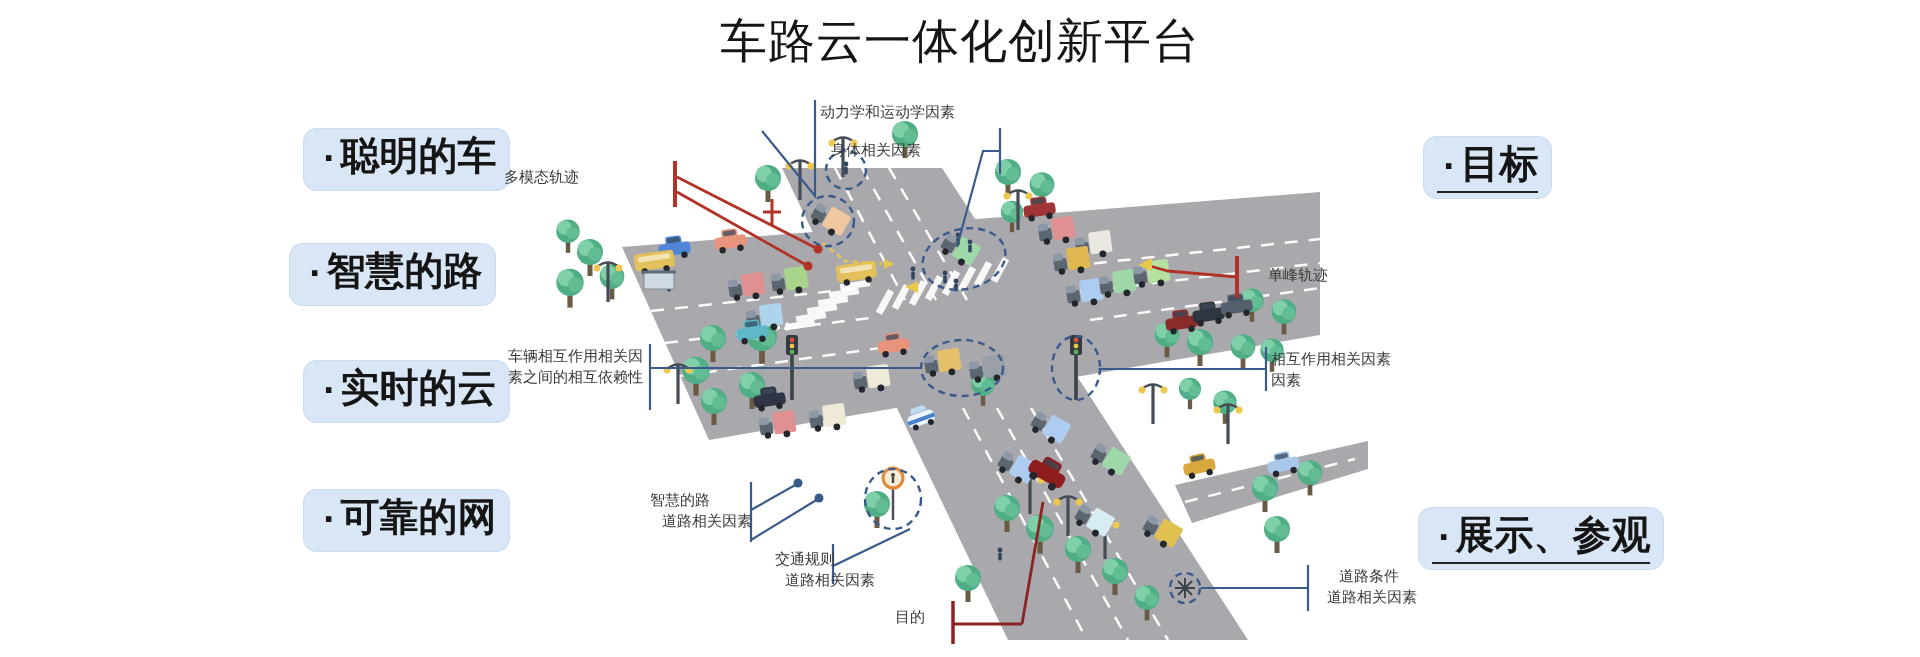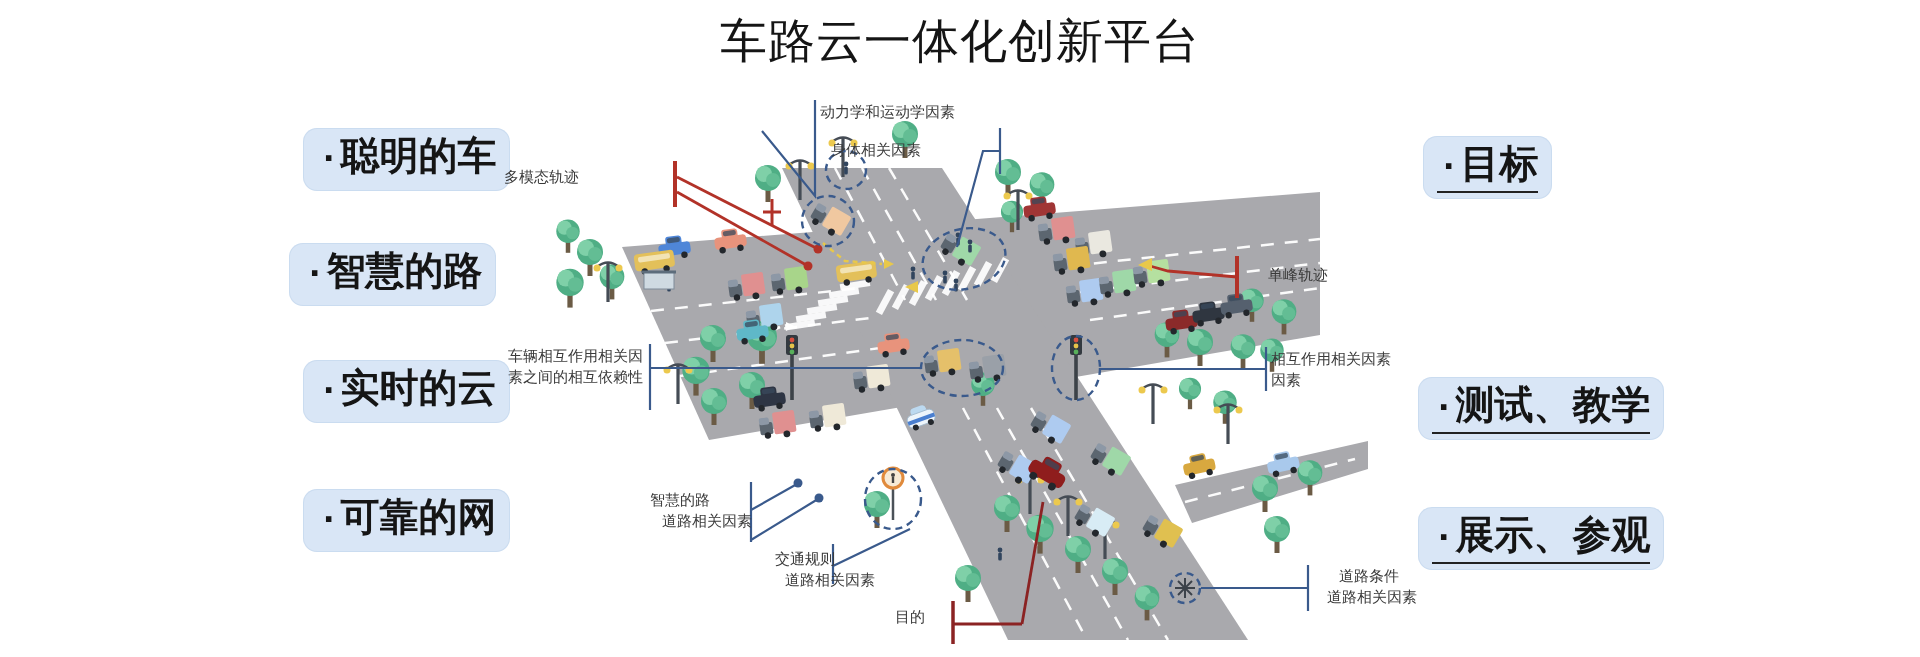--- a/index.html
+++ b/index.html
@@ -293,21 +293,20 @@
       <circle class="dashE" cx="1185" cy="588" r="15"></circle>
     </g>
   </svg>
 
   <div class="pill" style="left:303px;top:128px"><span>·聪明的车</span></div>
   <div class="pill" style="left:289px;top:243px"><span>·智慧的路</span></div>
   <div class="pill" style="left:303px;top:360px"><span>·实时的云</span></div>
   <div class="pill" style="left:303px;top:489px"><span>·可靠的网</span></div>
 
   <div class="pill u" style="left:1423px;top:136px"><span>·目标</span></div>
-  <div class="pill u" style="left:1418px;top:377px"><span>·测试、教学</span></div>
   <div class="pill u" style="left:1418px;top:507px"><span>·展示、参观</span></div>
 
   <div class="ann" style="left:820px;top:101px"><span>动力学和运动学因素</span></div>
   <div class="ann" style="left:831px;top:139px"><span>身体相关因素</span></div>
   <div class="ann" style="left:504px;top:166px"><span>多模态轨迹</span></div>
   <div class="ann" style="left:1268px;top:264px"><span>单峰轨迹</span></div>
   <div class="ann" style="left:508px;top:345px">
       <span class="blk">车辆相互作用相关因</span>
       <span class="blk">素之间的相互依赖性</span>
     </div>

